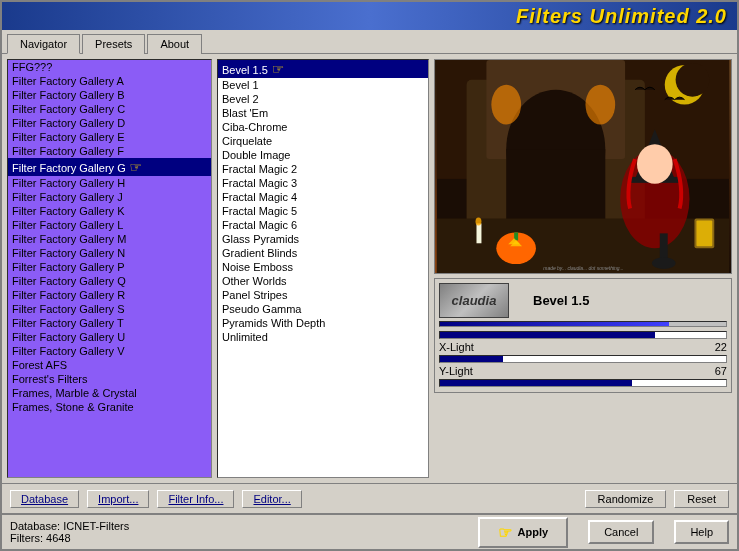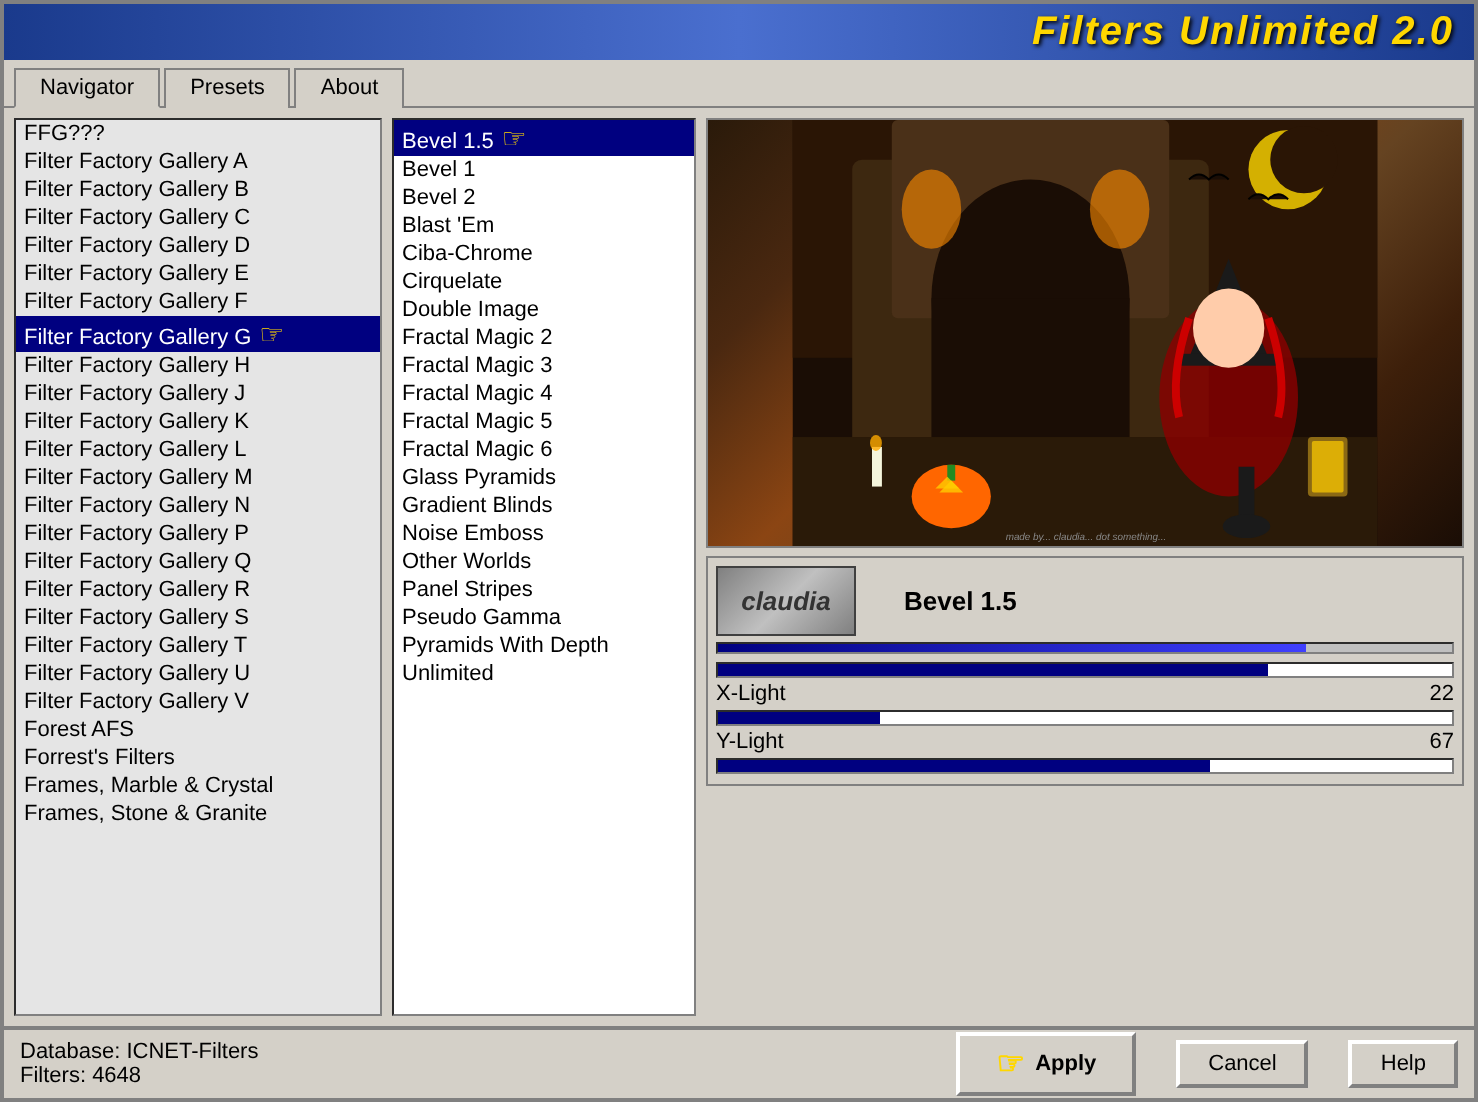--- a/index.html
+++ b/index.html
@@ -68,37 +68,37 @@
     .main-content {
       display: flex;
       flex: 1;
       padding: 5px;
       gap: 5px;
       overflow: hidden;
     }
 
     
     .left-panel {
-      width: 184px;
+      width: 205px;
       border: 1px inset #808080;
-      background: #e5e5e5;
+      background: #8b5cf6;
       overflow-y: scroll;
       flex-shrink: 0;
     }
     .list-item {
       padding: 1px 4px;
       cursor: pointer;
       white-space: nowrap;
       font-size: 11px;
     }
     .list-item.selected { background: #000080; color: white; }
 
     
     .middle-panel {
-      width: 152px;
+      width: 212px;
       border: 1px inset #808080;
       background: white;
       overflow-y: auto;
       flex-shrink: 0;
     }
     .filter-item {
       padding: 1px 4px;
       cursor: pointer;
       font-size: 11px;
     }
@@ -410,20 +410,29 @@
               <span class="param-value">67</span>
             </div>
             <div class="param-bar-container">
               <div class="param-bar" style="width: 67%;"></div>
             </div>
           </div>
       </div>
     </div>
   </div>
 
+  <div class="bottom-toolbar">
+    <button class="toolbar-btn">Database</button>
+    <button class="toolbar-btn">Import...</button>
+    <button class="toolbar-btn">Filter Info...</button>
+    <button class="toolbar-btn">Editor...</button>
+    <div class="spacer"></div>
+    <button class="action-btn">Randomize</button>
+    <button class="action-btn">Reset</button>
+  </div>
 
   <div class="status-bar">
     <div class="status-item">
       <span><span>Database:</span> <span>ICNET-Filters</span></span>
       <span><span>Filters:</span> <span>4648</span></span>
     </div>
     <div class="spacer"></div>
     <button class="apply-btn">
       <span style="font-size:16px; color:#ffd700;">☞</span>
       <span>Apply</span>

